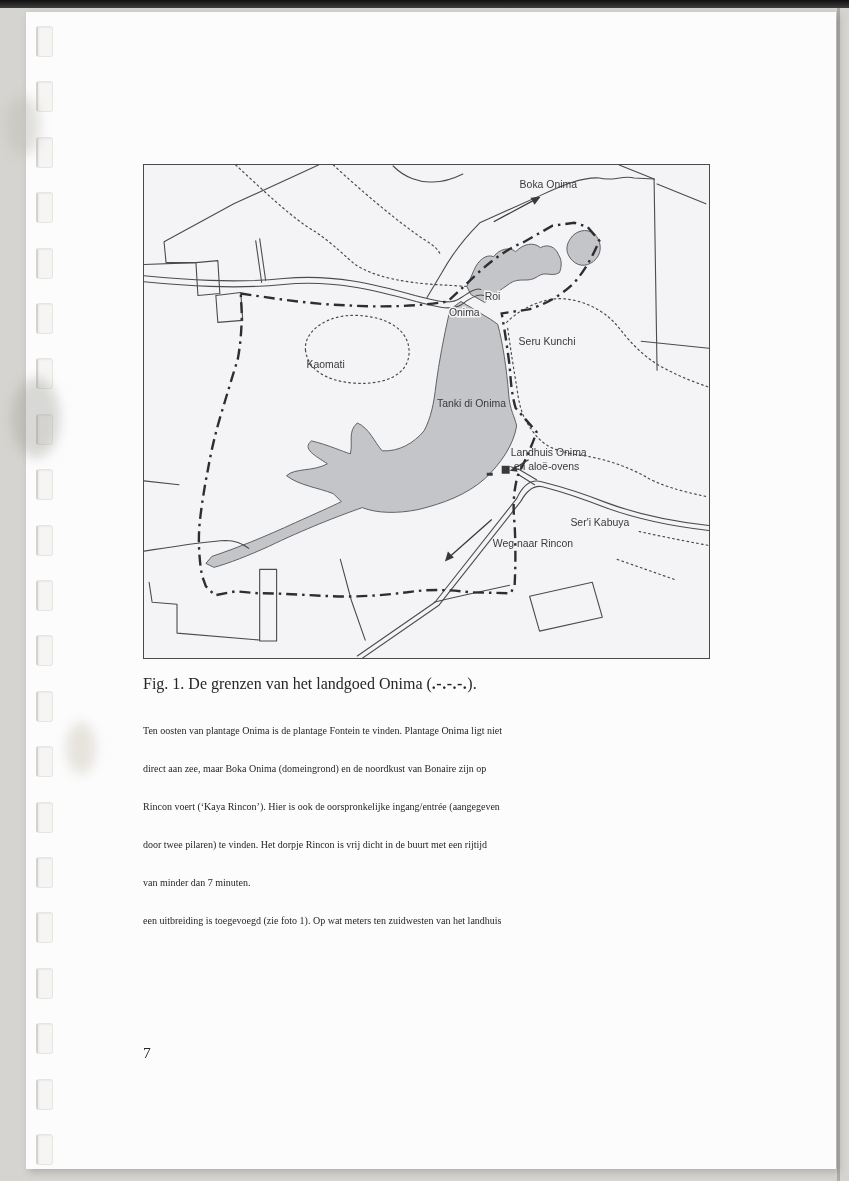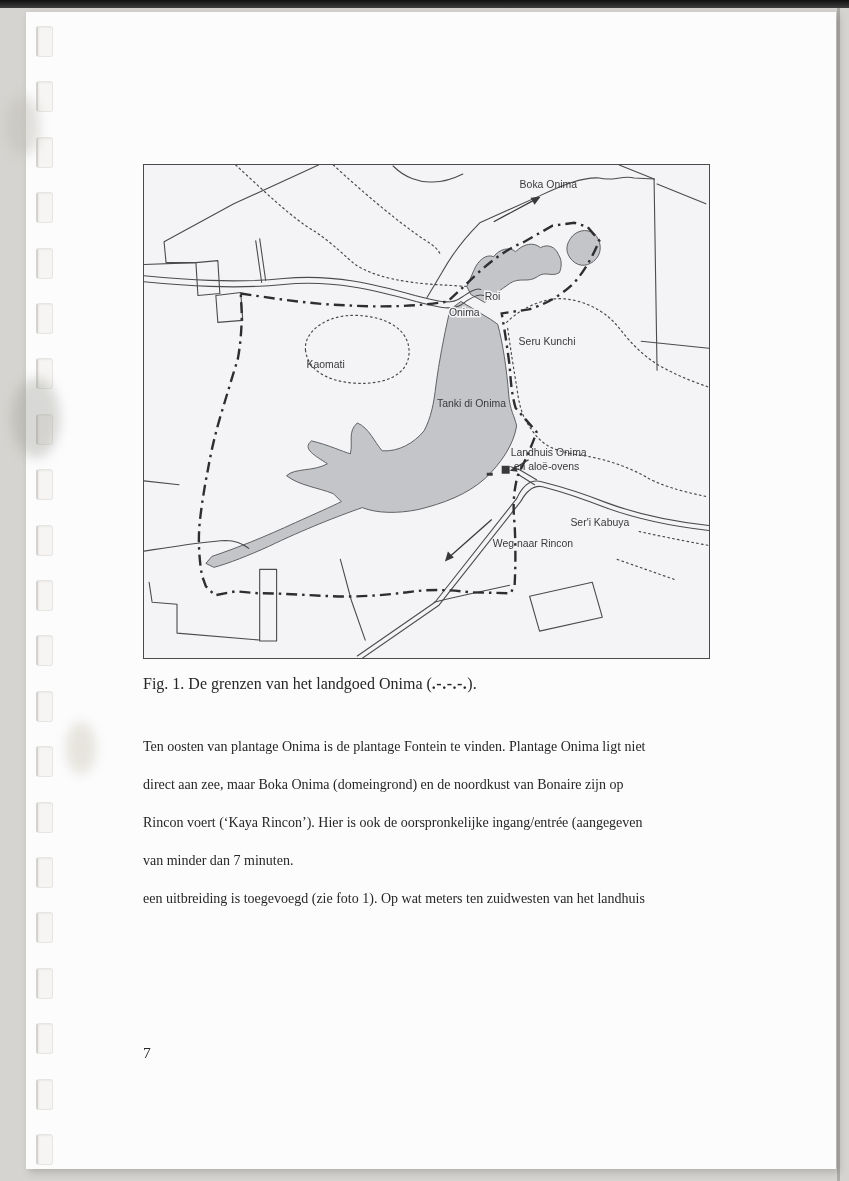--- a/index.html
+++ b/index.html
@@ -20,22 +20,22 @@
     box-shadow:inset 1px 1px 2px rgba(0,0,0,.05);}
   .smudge{position:absolute;border-radius:50%;filter:blur(6px);z-index:3;pointer-events:none;}
   .smudge.s1{left:12px;top:378px;width:48px;height:80px;background:rgba(150,148,140,.35);}
   .smudge.s2{left:66px;top:722px;width:30px;height:52px;background:rgba(190,182,160,.35);}
   .smudge.s3{left:6px;top:96px;width:34px;height:60px;background:rgba(190,188,180,.45);}
   .map-frame{position:absolute;left:117px;top:152px;width:567px;height:495px;
     border:1.6px solid var(--frame);background:var(--mapbg);}
   .map-frame svg{display:block;width:100%;height:100%;}
   .caption{position:absolute;left:117px;top:663px;font-size:16px;color:var(--ink);white-space:nowrap;}
   .caption b{font-weight:bold;letter-spacing:.5px;}
-  .body-text{position:absolute;left:117px;top:716px;width:590px;color:var(--ink);
-    font-size:14px;}
+  .body-text{position:absolute;left:117px;top:700px;width:590px;color:var(--ink);
+    font-size:10px;}
   .body-text .line{line-height:38px;white-space:nowrap;}
   .body-text .line.indent{padding-left:48px;}
   .page-number{position:absolute;left:117px;top:1032px;font-size:15.5px;color:var(--ink);}
   svg text{font-family:"Liberation Sans","DejaVu Sans",sans-serif;font-size:10.5px;fill:var(--maplabel);}
   svg .halo{paint-order:stroke;stroke:var(--mapbg);stroke-width:3px;}
   svg .thin{fill:none;stroke:var(--mapline);stroke-width:1.1;stroke-linejoin:round;stroke-linecap:round;}
   svg .dotted{fill:none;stroke:var(--mapline);stroke-width:1.2;stroke-dasharray:1.7 3.2;stroke-linecap:round;}
   svg .water{fill:var(--water);stroke:var(--waterline);stroke-width:1;stroke-linejoin:round;}
   svg .bound{fill:none;stroke:var(--boundary);stroke-width:2.4;stroke-dasharray:11 5 2.5 5;}
   svg .arrow{fill:none;stroke:#39393b;stroke-width:1.3;}
@@ -131,20 +131,21 @@
   </div>
 
   <div class="caption">
     <span>Fig. 1. De grenzen van het landgoed Onima (</span><b>.-.-.-.</b><span>).</span>
   </div>
 
   <div class="body-text">
     <div class="line">Ten oosten van plantage Onima is de plantage Fontein te vinden. Plantage Onima ligt niet</div>
     <div class="line">direct aan zee, maar Boka Onima (domeingrond) en de noordkust van Bonaire zijn op</div>
     <div class="line">Rincon voert (‘Kaya Rincon’). Hier is ook de oorspronkelijke ingang/entrée (aangegeven</div>
+    <div class="line">door twee pilaren) te vinden. Het dorpje Rincon is vrij dicht in de buurt met een rijtijd</div>
     <div class="line">van minder dan 7 minuten.</div>
     <div class="line">een uitbreiding is toegevoegd (zie foto 1). Op wat meters ten zuidwesten van het landhuis</div>
   </div>
 
   <div class="page-number">7</div>
 <div class="hole" style="top: 14px;"></div>
     <div class="hole" style="top: 69.4px;"></div>
     <div class="hole" style="top: 124.8px;"></div>
     <div class="hole" style="top: 180.2px;"></div>
     <div class="hole" style="top: 235.6px;"></div>

